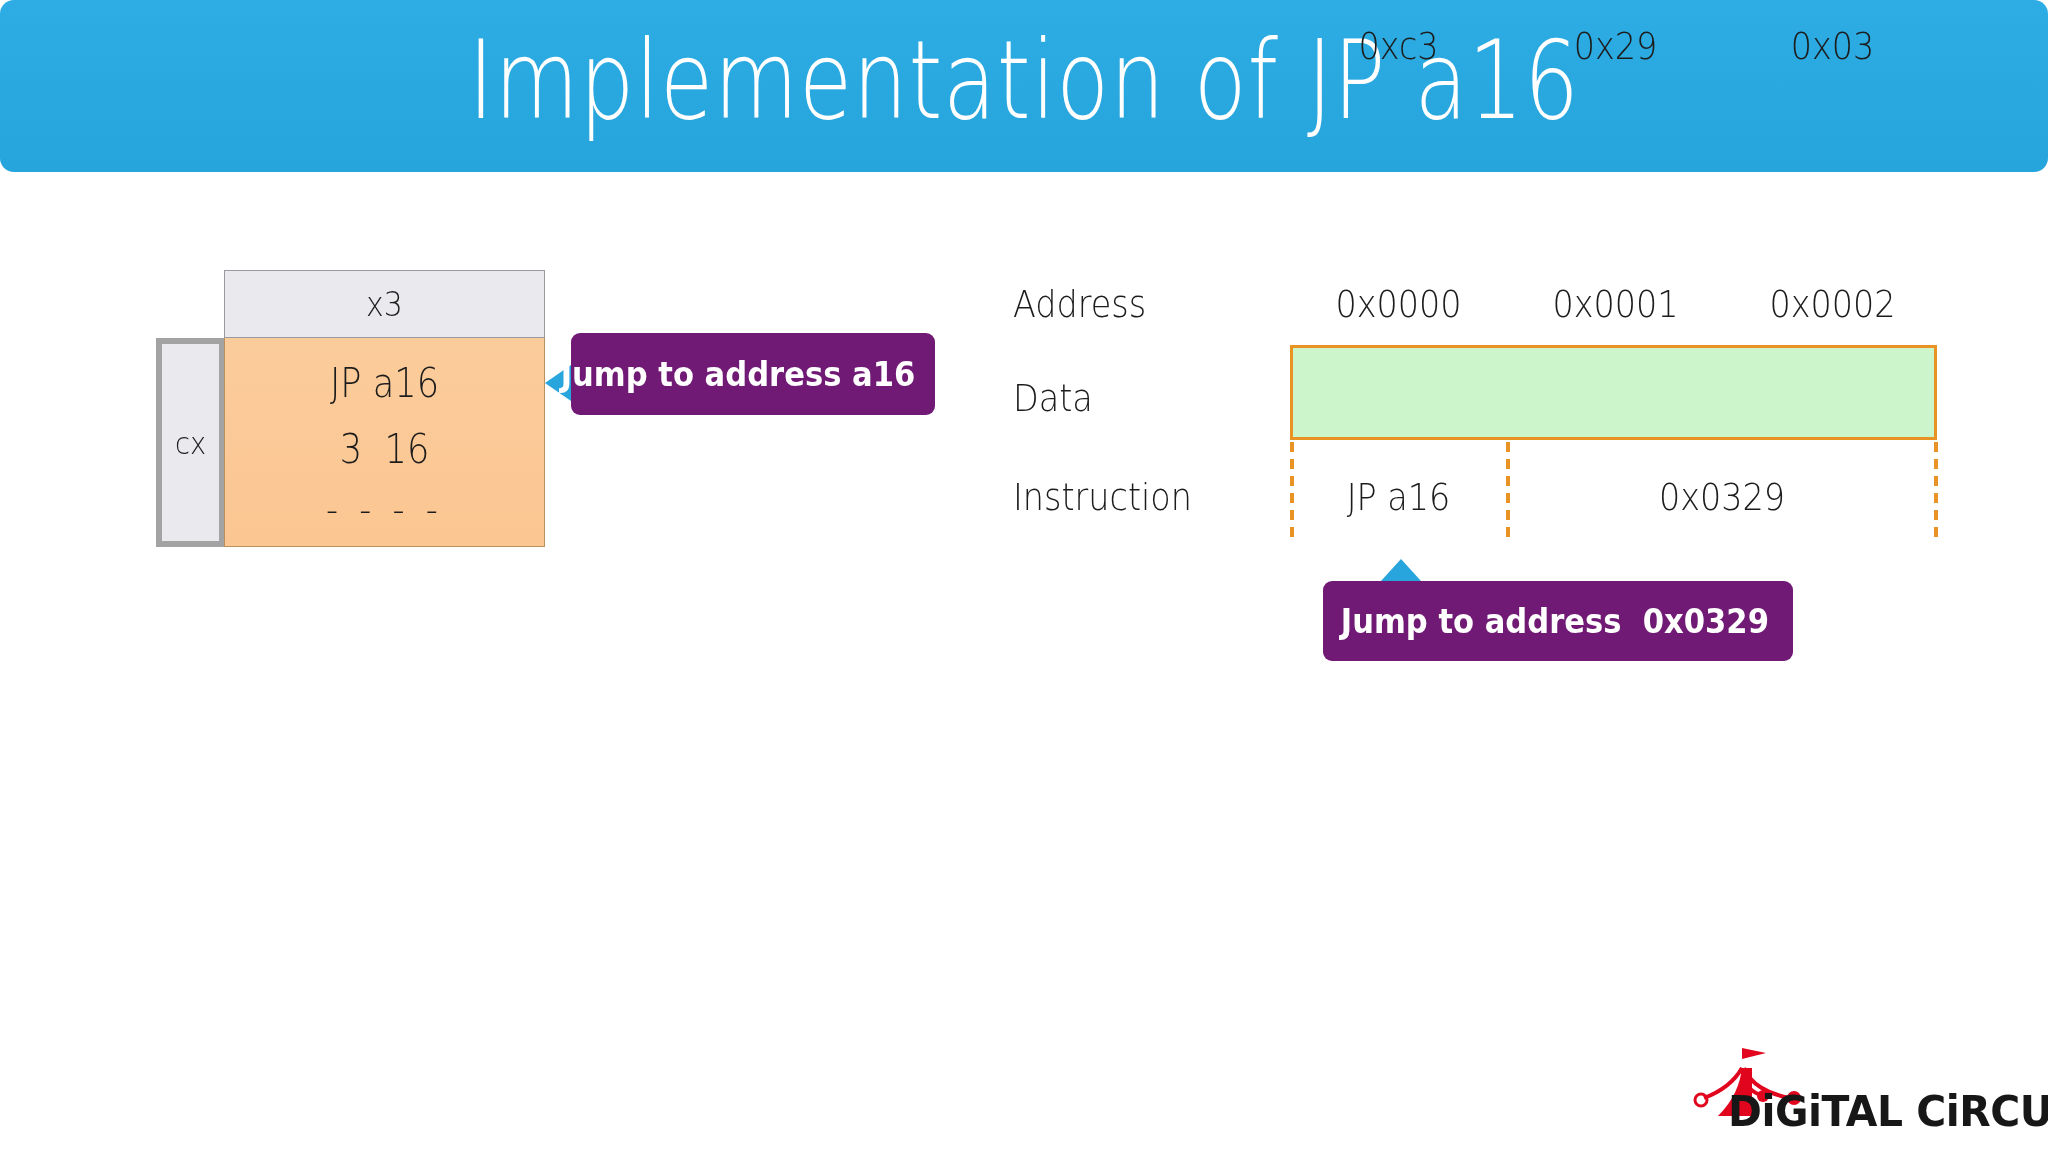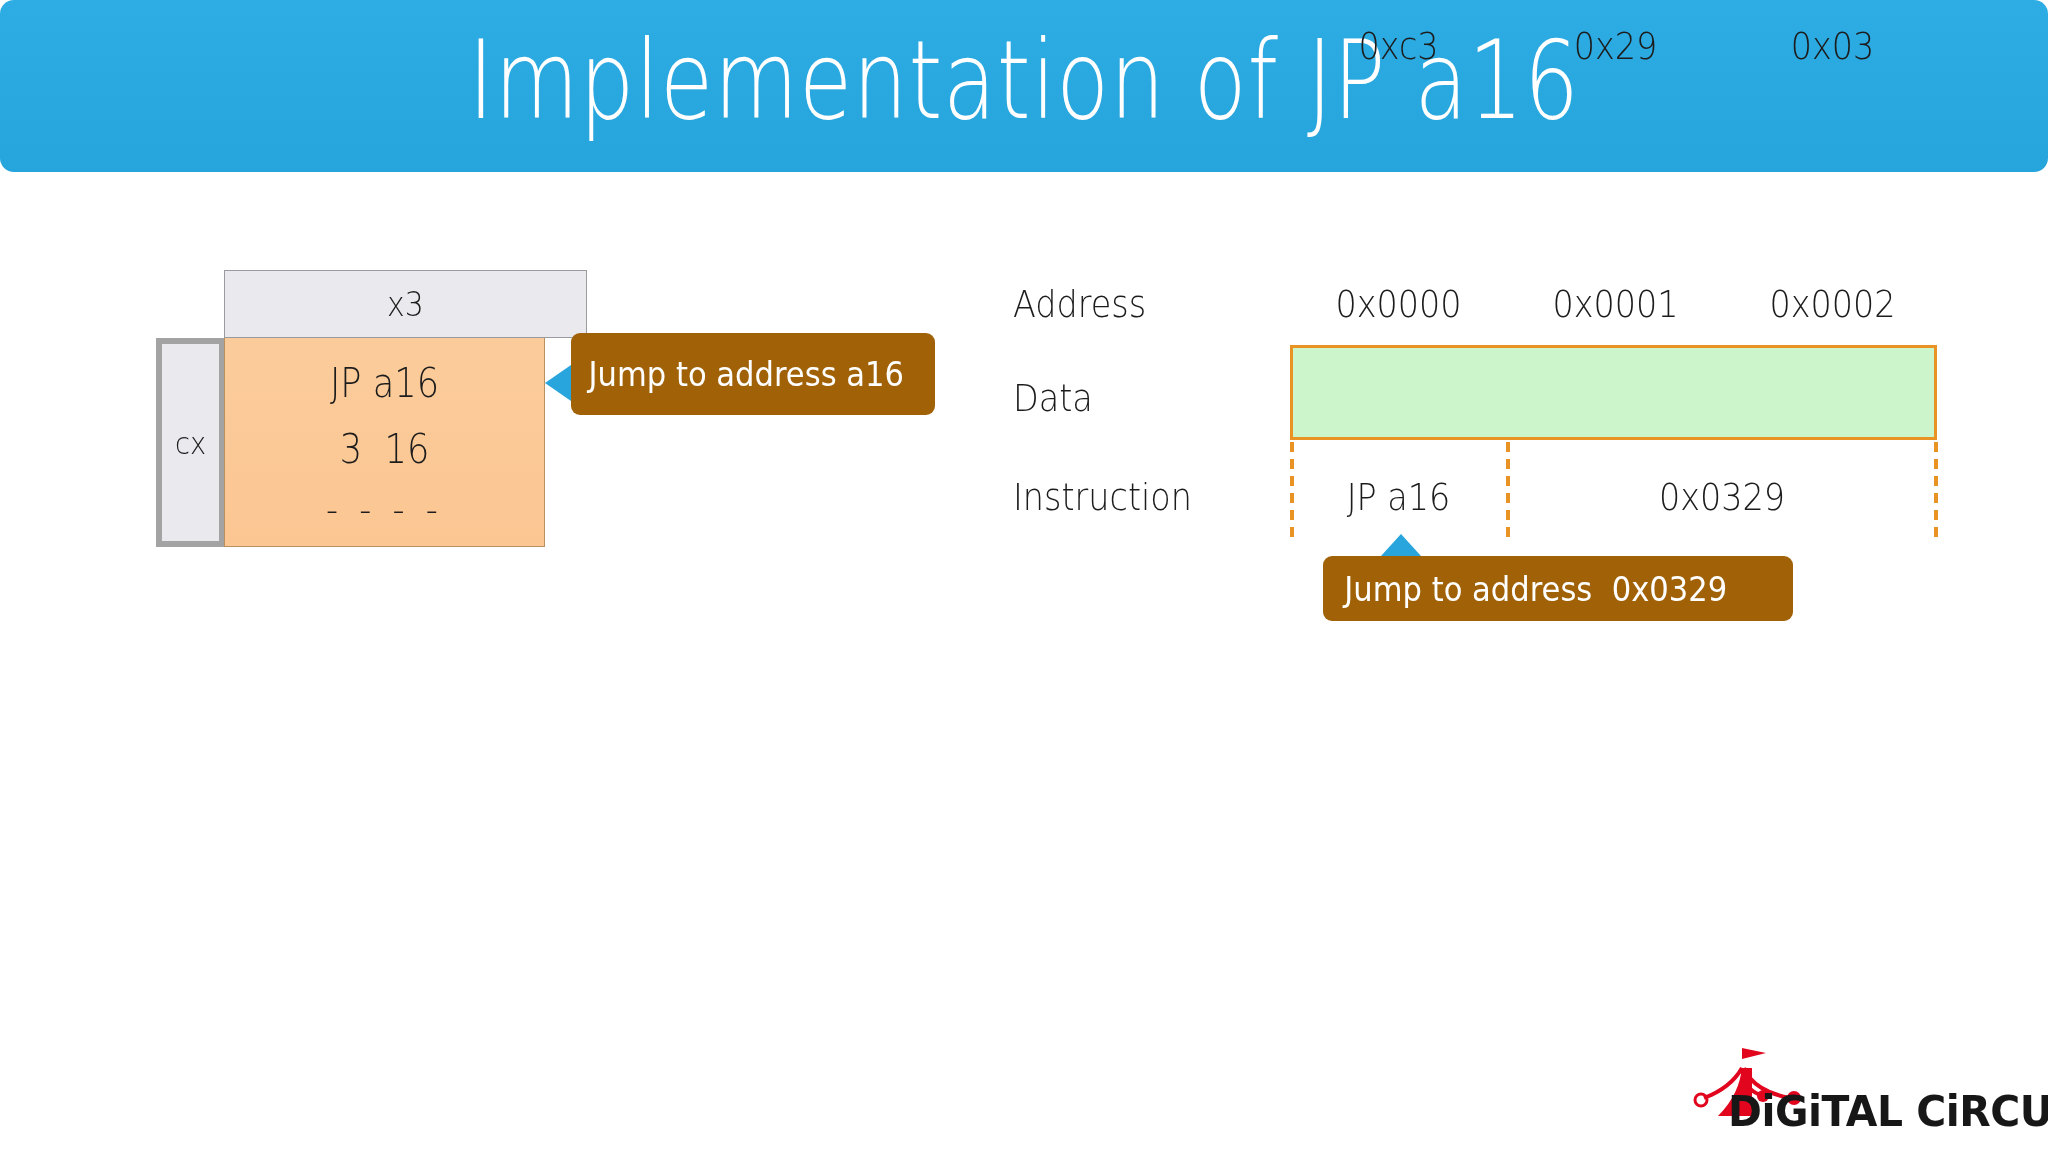--- a/index.html
+++ b/index.html
@@ -43,21 +43,21 @@
     transform: scaleX(0.80);
     transform-origin: 50% 50%;
     white-space: nowrap;
   }
 
   
   .hdr-cell {
     position: absolute;
     left: 224px;
     top: 270px;
-    width: 363px;
+    width: 321px;
     height: 68px;
     background: #EAEAEE;
     border: 1px solid #9a9a9f;
     box-sizing: border-box;
   }
   .hdr-cell .txt {
     position: absolute;
     left: 0;
     top: 0;
     width: 100%;
@@ -119,28 +119,28 @@
     transform: scaleX(0.88);
     white-space: pre;
   }
   .body-line.l1 { top: 22px; }
   .body-line.l2 { top: 88px; }
   .body-line.l3 { top: 150px; font-size: 38px; letter-spacing: 6px; }
 
   
   .callout {
     position: absolute;
-    background: #a16207;
+    background: #701a75;
     border-radius: 9px;
     color: #ffffff;
     display: flex;
     align-items: center;
-    justify-content: flex-start;
+    justify-content: flex-end;
     font-size: 34px;
-    font-weight: 400;
+    font-weight: 700;
     white-space: pre;
   }
   .callout .ctext { transform: scaleX(0.90); }
 
   .callout-left {
     left: 571px;
     top: 333px;
     width: 364px;
     height: 82px;
   }
@@ -150,23 +150,23 @@
     top: 32px;
     width: 0;
     height: 0;
     border-top: 18px solid transparent;
     border-bottom: 18px solid transparent;
     border-right: 26px solid #28A5DD;
   }
 
   .callout-bottom {
     left: 1323px;
-    top: 556px;
+    top: 581px;
     width: 470px;
-    height: 65px;
+    height: 80px;
   }
   .callout-bottom .tail {
     position: absolute;
     left: 58px;
     top: -22px;
     width: 0;
     height: 0;
     border-left: 20px solid transparent;
     border-right: 20px solid transparent;
     border-bottom: 22px solid #28A5DD;

